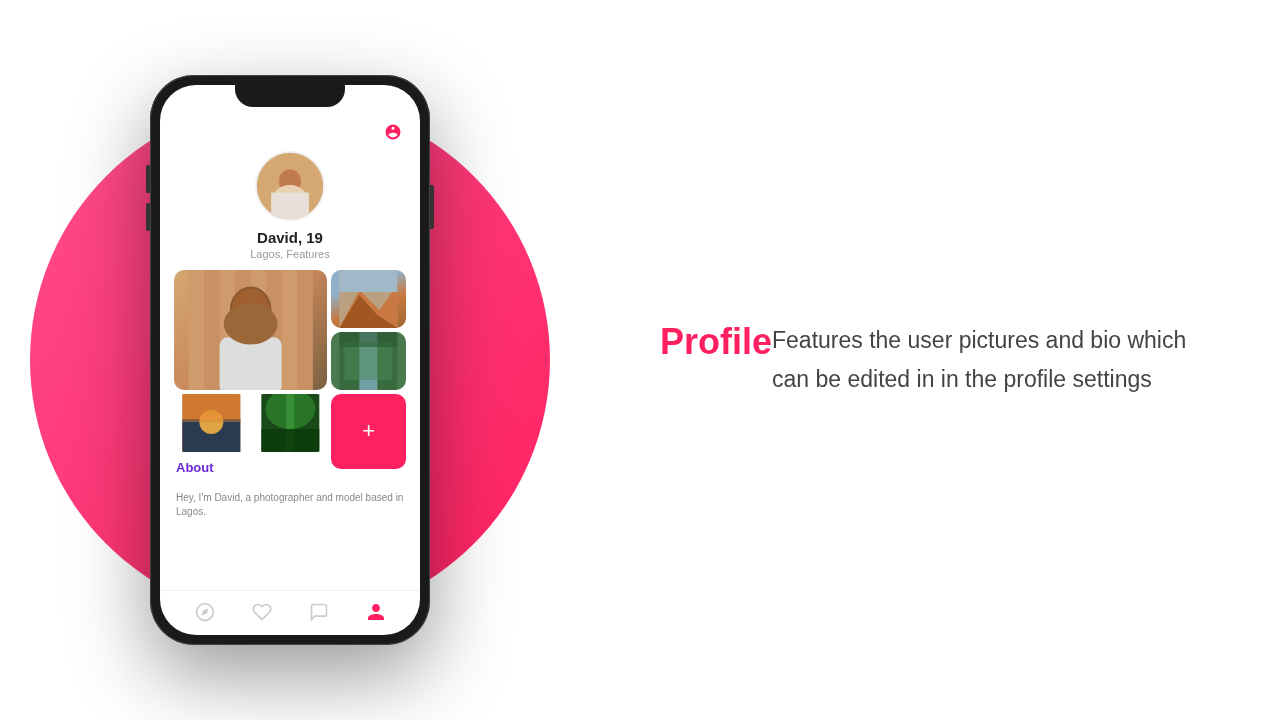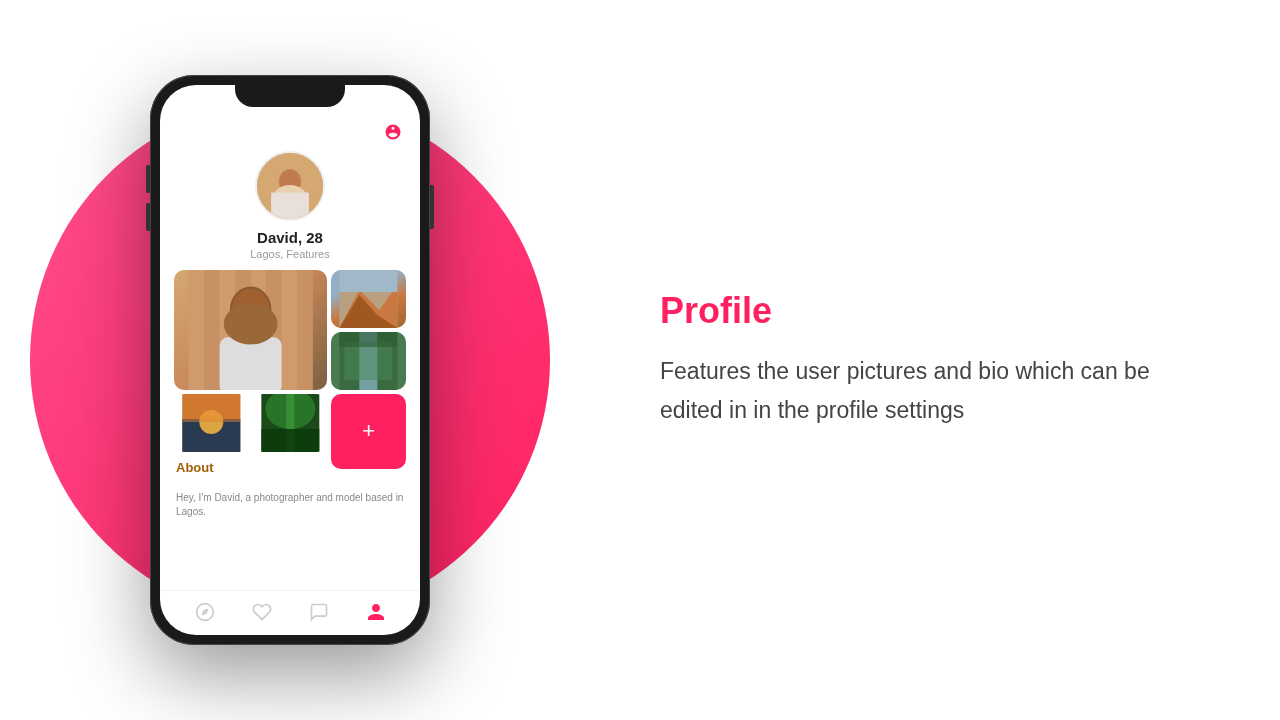--- a/index.html
+++ b/index.html
@@ -143,21 +143,21 @@
     }
 
     
     .about-section {
       padding: 4px 16px 8px;
     }
 
     .about-title {
       font-size: 13px;
       font-weight: 700;
-      color: #a16207;
+      color: #6d28d9;
     }
 
     .about-text {
       font-size: 10px;
       color: #888;
       margin-top: 16px;
       line-height: 1.4;
     }
 
     
@@ -180,21 +180,21 @@
 
     .nav-icon.active {
       color: #ff2060;
     }
 
     
     .right-section {
       flex: 1;
       padding: 60px 80px;
       display: flex;
-      flex-direction: column;
+      flex-direction: row;
       justify-content: flex-end;
     }
 
     .feature-title {
       font-size: 36px;
       font-weight: 800;
       color: #ff2060;
       margin-bottom: 20px;
     }
 
@@ -264,21 +264,21 @@
               <svg class="avatar-svg" viewBox="0 0 70 70" xmlns="http://www.w3.org/2000/svg">
                 <circle cx="35" cy="35" r="35" fill="#d4a870"></circle>
                 <ellipse cx="35" cy="30" rx="12" ry="13" fill="#c8875a"></ellipse>
                 <ellipse cx="35" cy="30" rx="11" ry="12" fill="#bf7a50"></ellipse>
                 <ellipse cx="35" cy="52" rx="20" ry="18" fill="#e8d0b0"></ellipse>
                 <rect x="15" y="42" width="40" height="30" fill="#e8e0d8"></rect>
               </svg>
             </div>
           </div>
 
-          <div class="user-name">David, 28</div>
+          <div class="user-name">David, 19</div>
           <div class="user-location">Lagos, Features</div>
 
           <div style="padding: 10px 14px 4px; flex-shrink: 0;">
             <div style="display: grid; grid-template-columns: repeat(3, 1fr); grid-template-rows: 58px 58px 58px; gap: 4px;">
 
               <div style="grid-column: 1/3; grid-row: 1/3; border-radius: 10px; background: linear-gradient(135deg, #d4a870 0%, #c8875a 50%, #7a6040 100%); overflow:hidden;">
                 <svg width="100%" height="100%" viewBox="0 0 120 116" xmlns="http://www.w3.org/2000/svg">
 
                   <rect width="120" height="116" fill="#c8956a"></rect>
 

